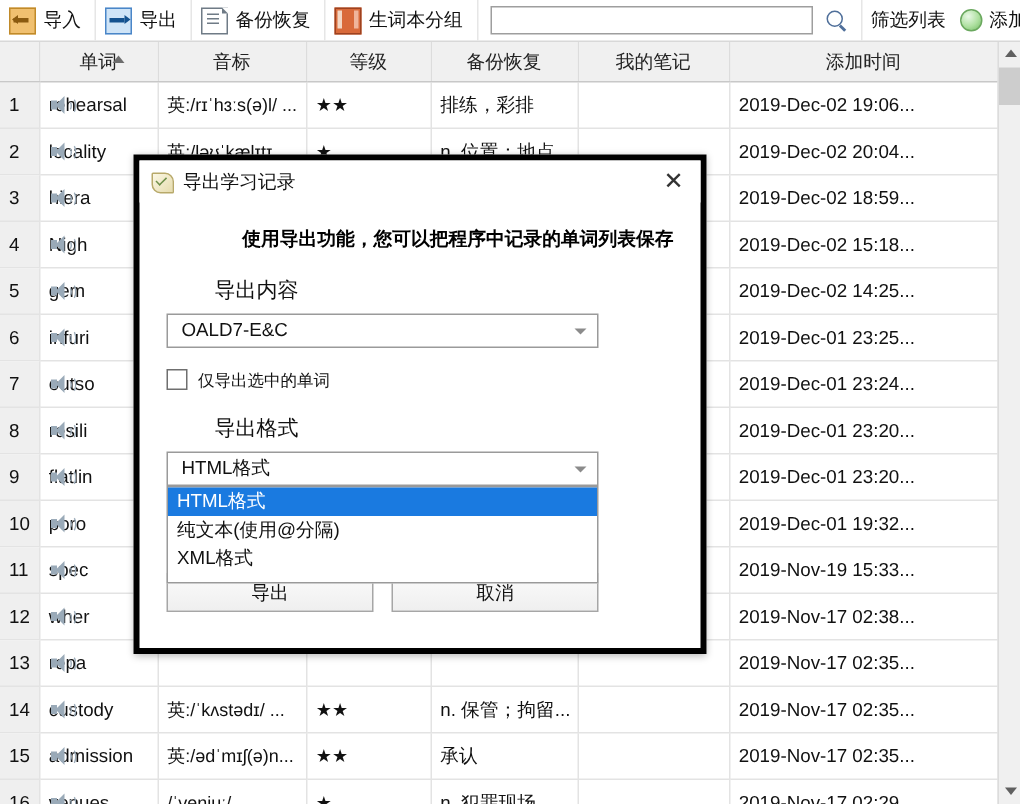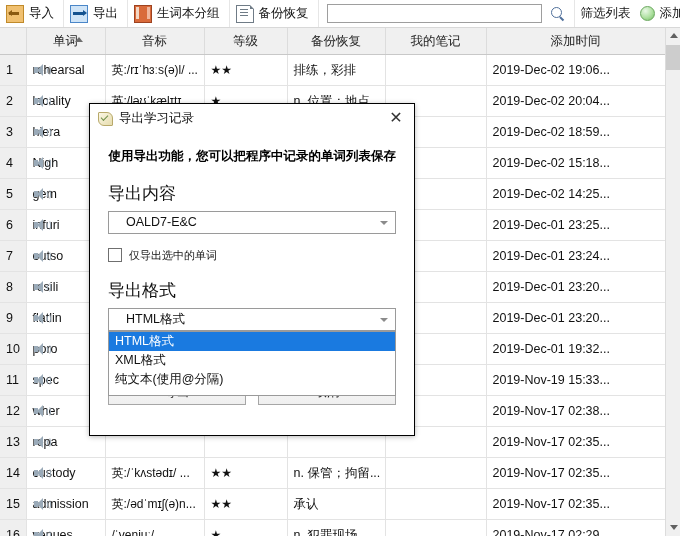--- a/index.html
+++ b/index.html
@@ -213,23 +213,23 @@
     width:15px; height:25px; background:#cdcdcd;
   }
   .vs-track {
     position:absolute; left:0; top:42px; right:0; bottom:16px;
     background:#f0f0f0;
   }
 
   
   .dialog {
     position:absolute; left:89px; top:103px;
-    width: 326px; height: 333px;
+    width: 382px; height: 333px;
     background:#ffffff;
-    border:1px solid #000000;
+    border:4px solid #000000;
     box-sizing:border-box;
     box-shadow: 0 1px 5px rgba(0,0,0,0.28);
   }
   .dlg-title {
     height: 28px; display:flex; align-items:center;
     padding: 0 4px 0 8px;
     background:#ffffff;
     position:relative;
   }
   .dlg-ico { width:15px; height:15px; position:relative; flex:none; margin-right:6px;}
@@ -253,30 +253,30 @@
     width:20px; height:20px;
     color:#333; font-size:16px; line-height:20px; text-align:center;
     cursor:default; font-family:"DejaVu Sans", sans-serif;
   }
   .dlg-body { padding: 10px 18px 0 18px; position:relative; }
   .dlg-desc {
     font-size: 12.5px; font-weight:bold; color:#000;
     margin: 6px 0 16px 0; line-height: 1.4; text-align: right;
   }
   .dlg-label {
-    font-size: 17px; color:#111; margin-bottom: 6px;
+    font-size: 14px; color:#111; margin-bottom: 6px; margin-left: 32px;
   }
   .combo {
     position:relative;
     width: 288px; height: 23px;
     border: 1px solid #9a9a9a;
     background:#fff;
     box-sizing:border-box;
     display:flex; align-items:center;
-    padding-left: 17px;
+    padding-left: 9px;
     font-size: 12.5px; color:#111;
   }
   .combo .caret {
     position:absolute; right:7px; top:9px;
     width:0;height:0;
     border-left:4px solid transparent; border-right:4px solid transparent;
     border-top:4px solid #8b8b8b;
   }
   .chk-row {
     display:flex; align-items:center; gap:7px;
@@ -327,26 +327,26 @@
   <div class="toolbar">
     <div class="tb-btn">
       <span class="tb-ico ico-import"></span>
       <span class="lbl">导入</span>
     </div>
     <div class="tb-btn">
       <span class="tb-ico ico-export"></span>
       <span class="lbl">导出</span>
     </div>
     <div class="tb-btn">
+      <span class="tb-ico ico-backup"></span>
+      <span class="lbl">备份恢复</span>
+    </div>
+    <div class="tb-btn">
       <span class="tb-ico ico-book"></span>
       <span class="lbl">生词本分组</span>
-    </div>
-    <div class="tb-btn">
-      <span class="tb-ico ico-backup"></span>
-      <span class="lbl">备份恢复</span>
     </div>
     <div class="tb-search-wrap">
       <input class="tb-search" type="text" placeholder="" style="">
       <span class="search-ico"></span>
     </div>
     <div class="tb-btn" style="border-right:none;">
       <span class="lbl">筛选列表</span>
     </div>
     <div class="tb-btn" style="border-right:none;padding-left:0;">
       <span class="green-dot"></span>
@@ -641,22 +641,22 @@
       </div>
 
       <div class="dlg-label">导出格式</div>
       <div class="combo2-wrap">
         <div class="combo">
           <span>HTML格式</span>
           <span class="caret"></span>
         </div>
         <div class="dropdown">
             <div class="dd-item sel">HTML格式</div>
+            <div class="dd-item">纯文本(使用@分隔)</div>
             <div class="dd-item">XML格式</div>
-            <div class="dd-item">纯文本(使用@分隔)</div>
             <div class="dd-item clipped"></div>
           </div>
       </div>
     </div>
 
     <div class="dlg-buttons">
       <div class="dbtn">导出</div>
       <div class="dbtn">取消</div>
     </div>
   </div>

